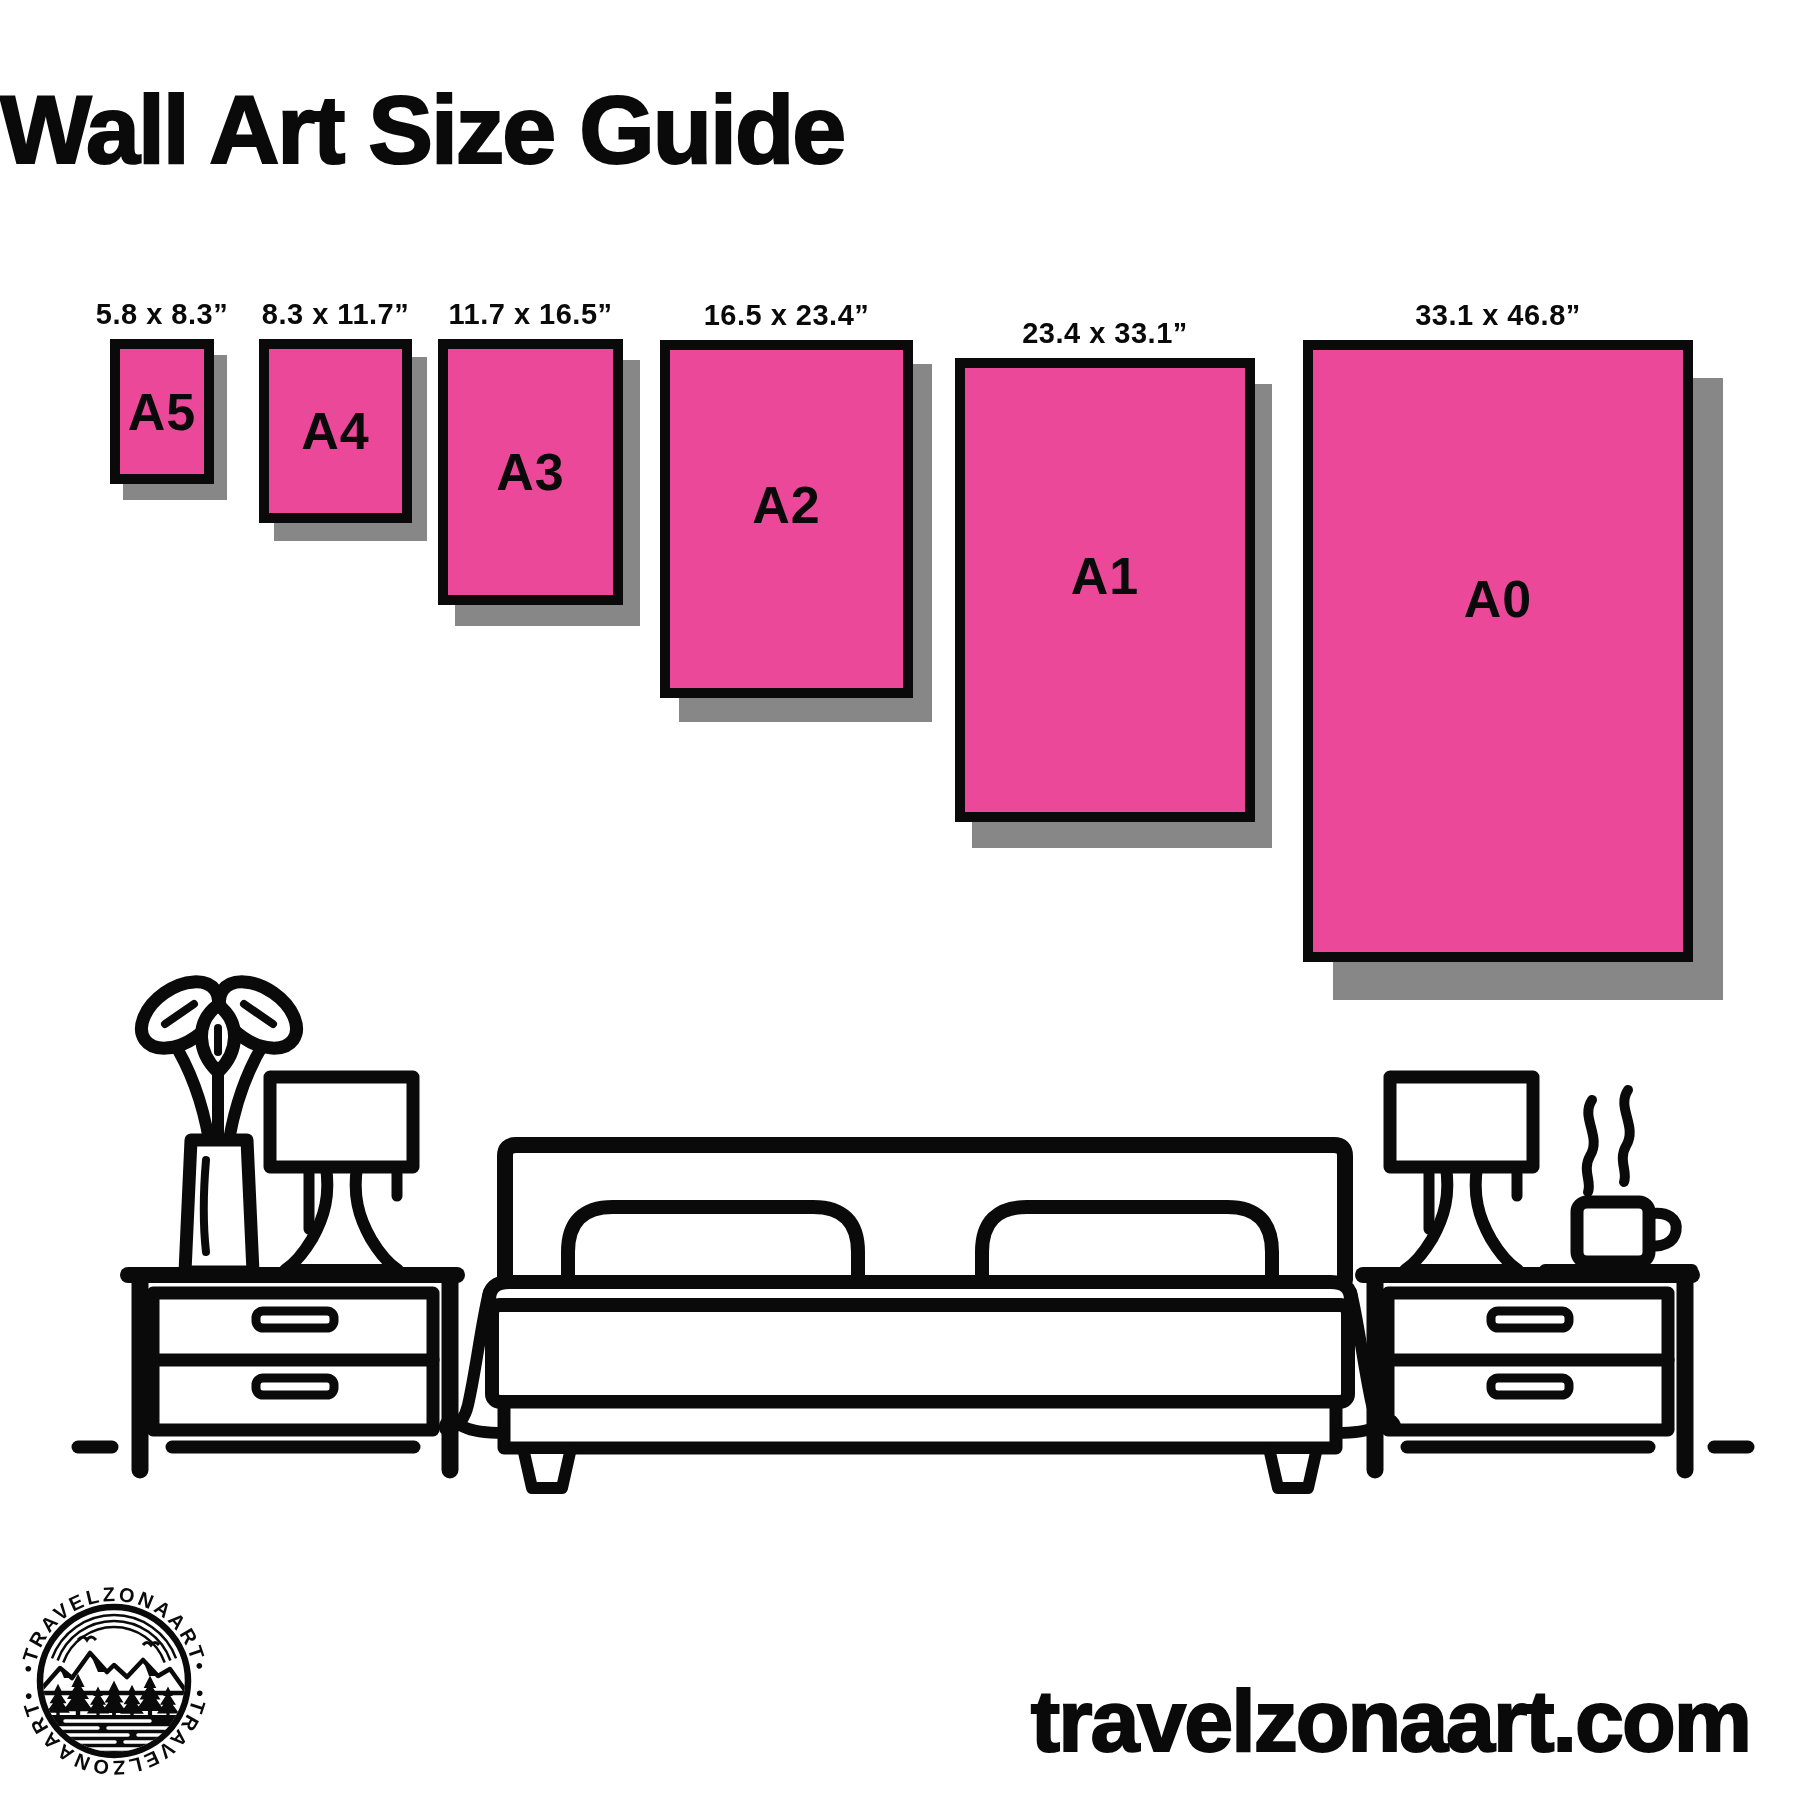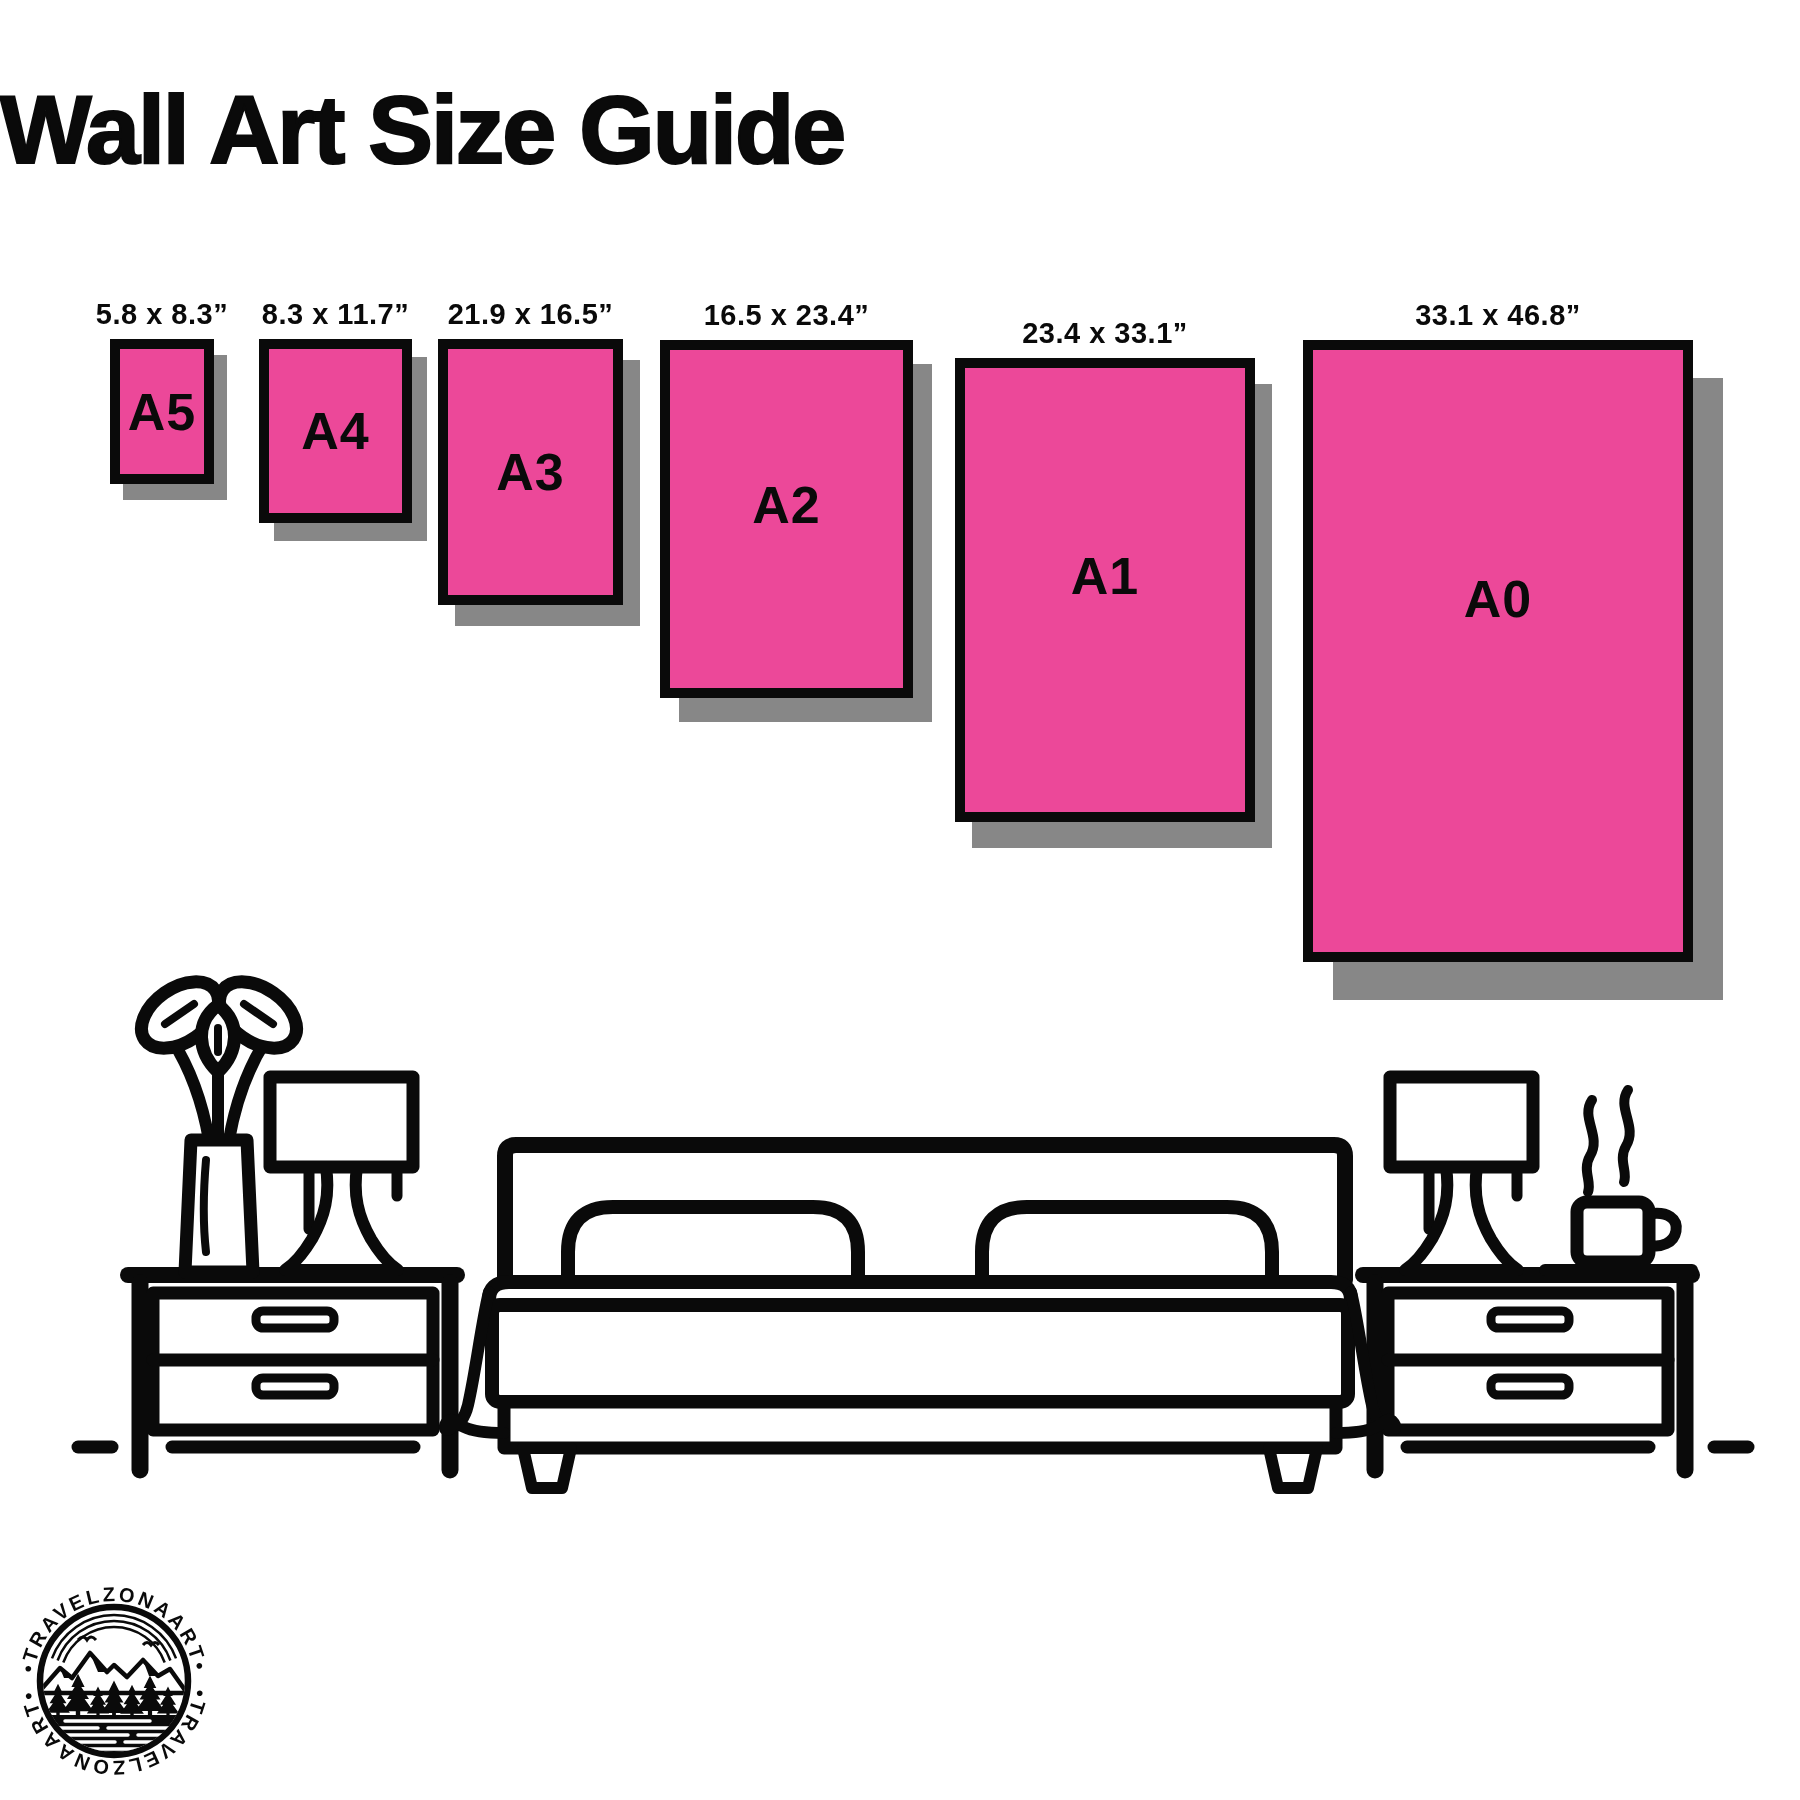--- a/index.html
+++ b/index.html
@@ -70,21 +70,21 @@
     </div>
   </div>
   <div class="fw fw-a4">
     <div class="dim">8.3 x 11.7”</div>
     <div class="shadow"></div>
     <div class="frame">
       <span class="letter">A4</span>
     </div>
   </div>
   <div class="fw fw-a3">
-    <div class="dim">21.9 x 16.5”</div>
+    <div class="dim">11.7 x 16.5”</div>
     <div class="shadow"></div>
     <div class="frame">
       <span class="letter">A3</span>
     </div>
   </div>
   <div class="fw fw-a2">
     <div class="dim">16.5 x 23.4”</div>
     <div class="shadow"></div>
     <div class="frame">
       <span class="letter">A2</span>
@@ -229,14 +229,15 @@
     <text text-anchor="middle">
       <textPath href="#arcTop" startOffset="50%">•TRAVELZONAART•</textPath>
     </text>
     <g transform="rotate(180 104 116)">
       <text text-anchor="middle">
         <textPath href="#arcTop" startOffset="50%">•TRAVELZONAART•</textPath>
       </text>
     </g>
   </svg>
 
+  <div class="website">travelzonaart.com</div>
 
 </main>
 
 </body></html>

